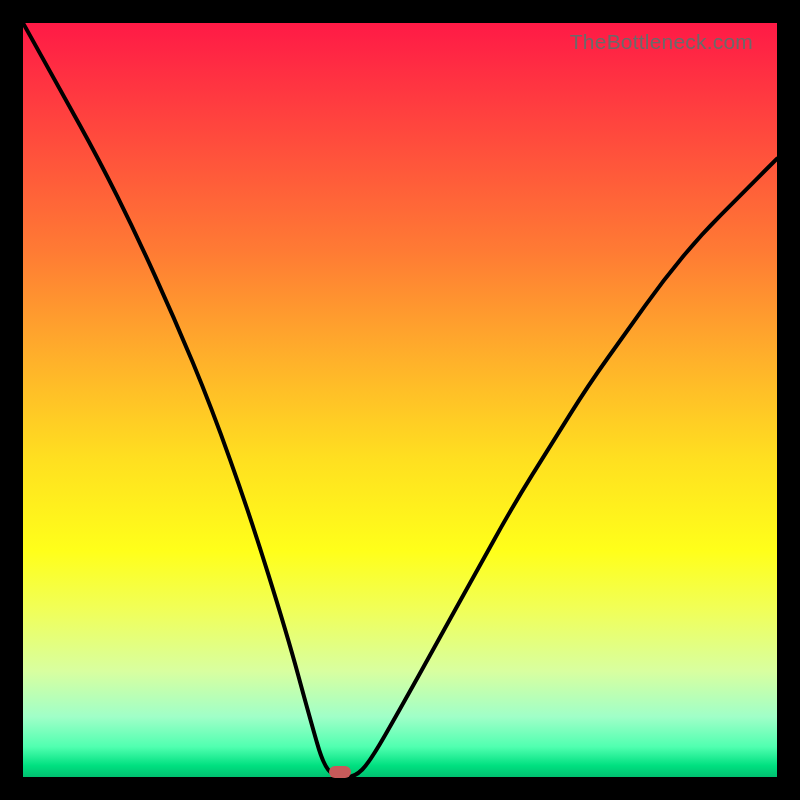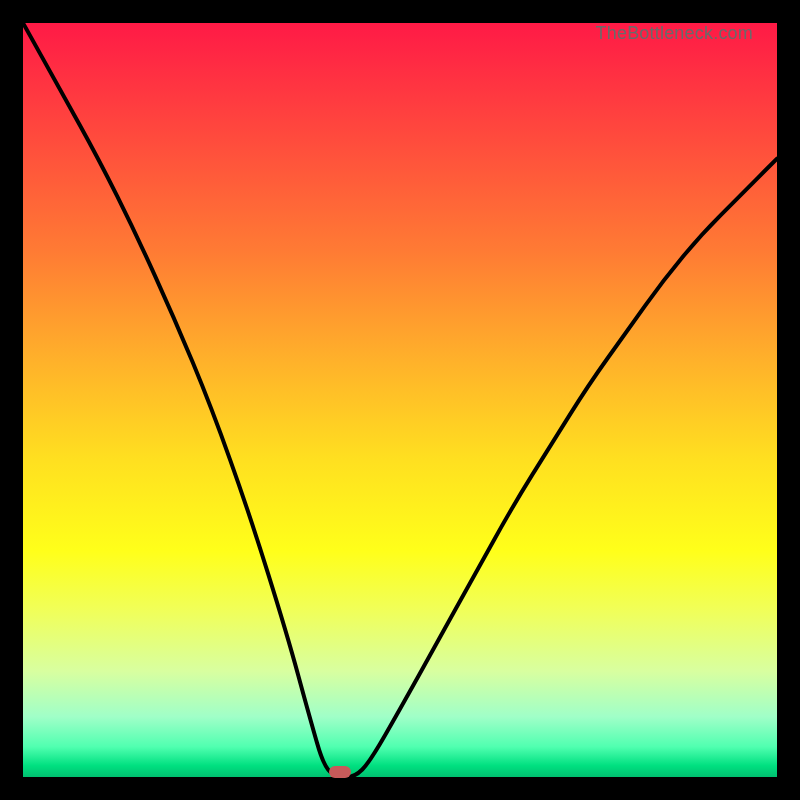--- a/index.html
+++ b/index.html
@@ -27,24 +27,24 @@
       #f0ff5a 78%,
       #d8ffa0 86%,
       #a0ffc8 92%,
       #50ffb0 96%,
       #00e080 98.5%,
       #00c070 100%
     );
   }
   .watermark {
     position: absolute;
-    top: 0px;
+    top: 7px;
     right: 24px;
     color: #6a6a6a;
-    font-size: 18px;
+    font-size: 21px;
     font-weight: 500;
     letter-spacing: 0.2px;
     z-index: 5;
     user-select: none;
     text-align: right;
   }
   svg.curve {
     position: absolute;
     left: 0;
     top: 0;

